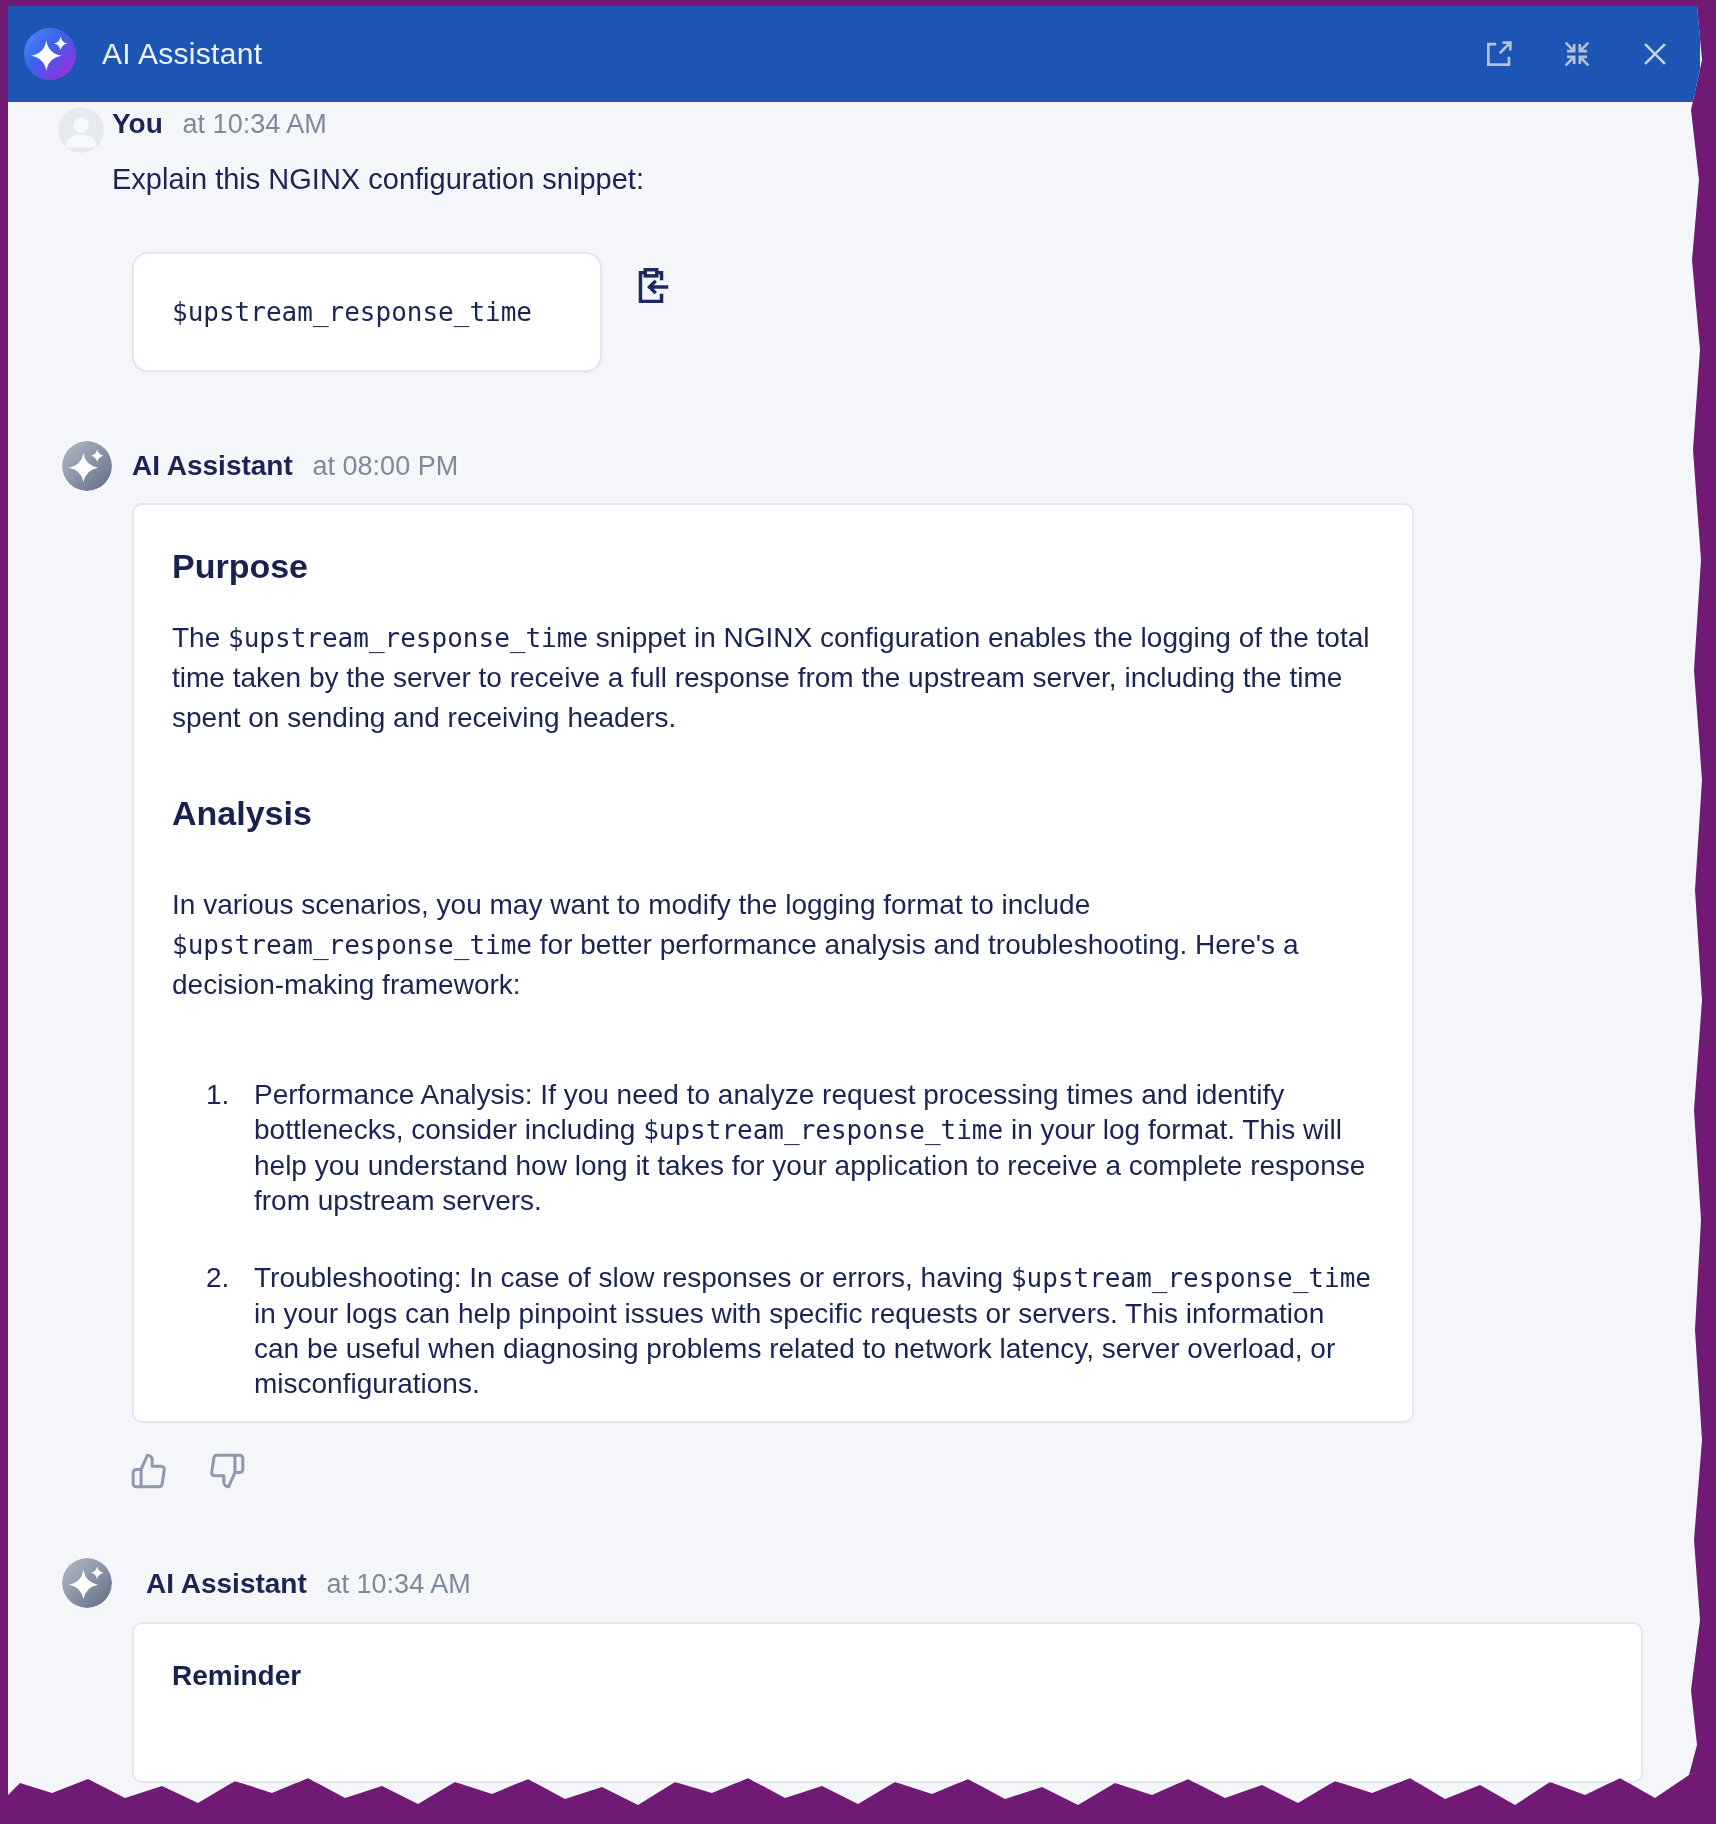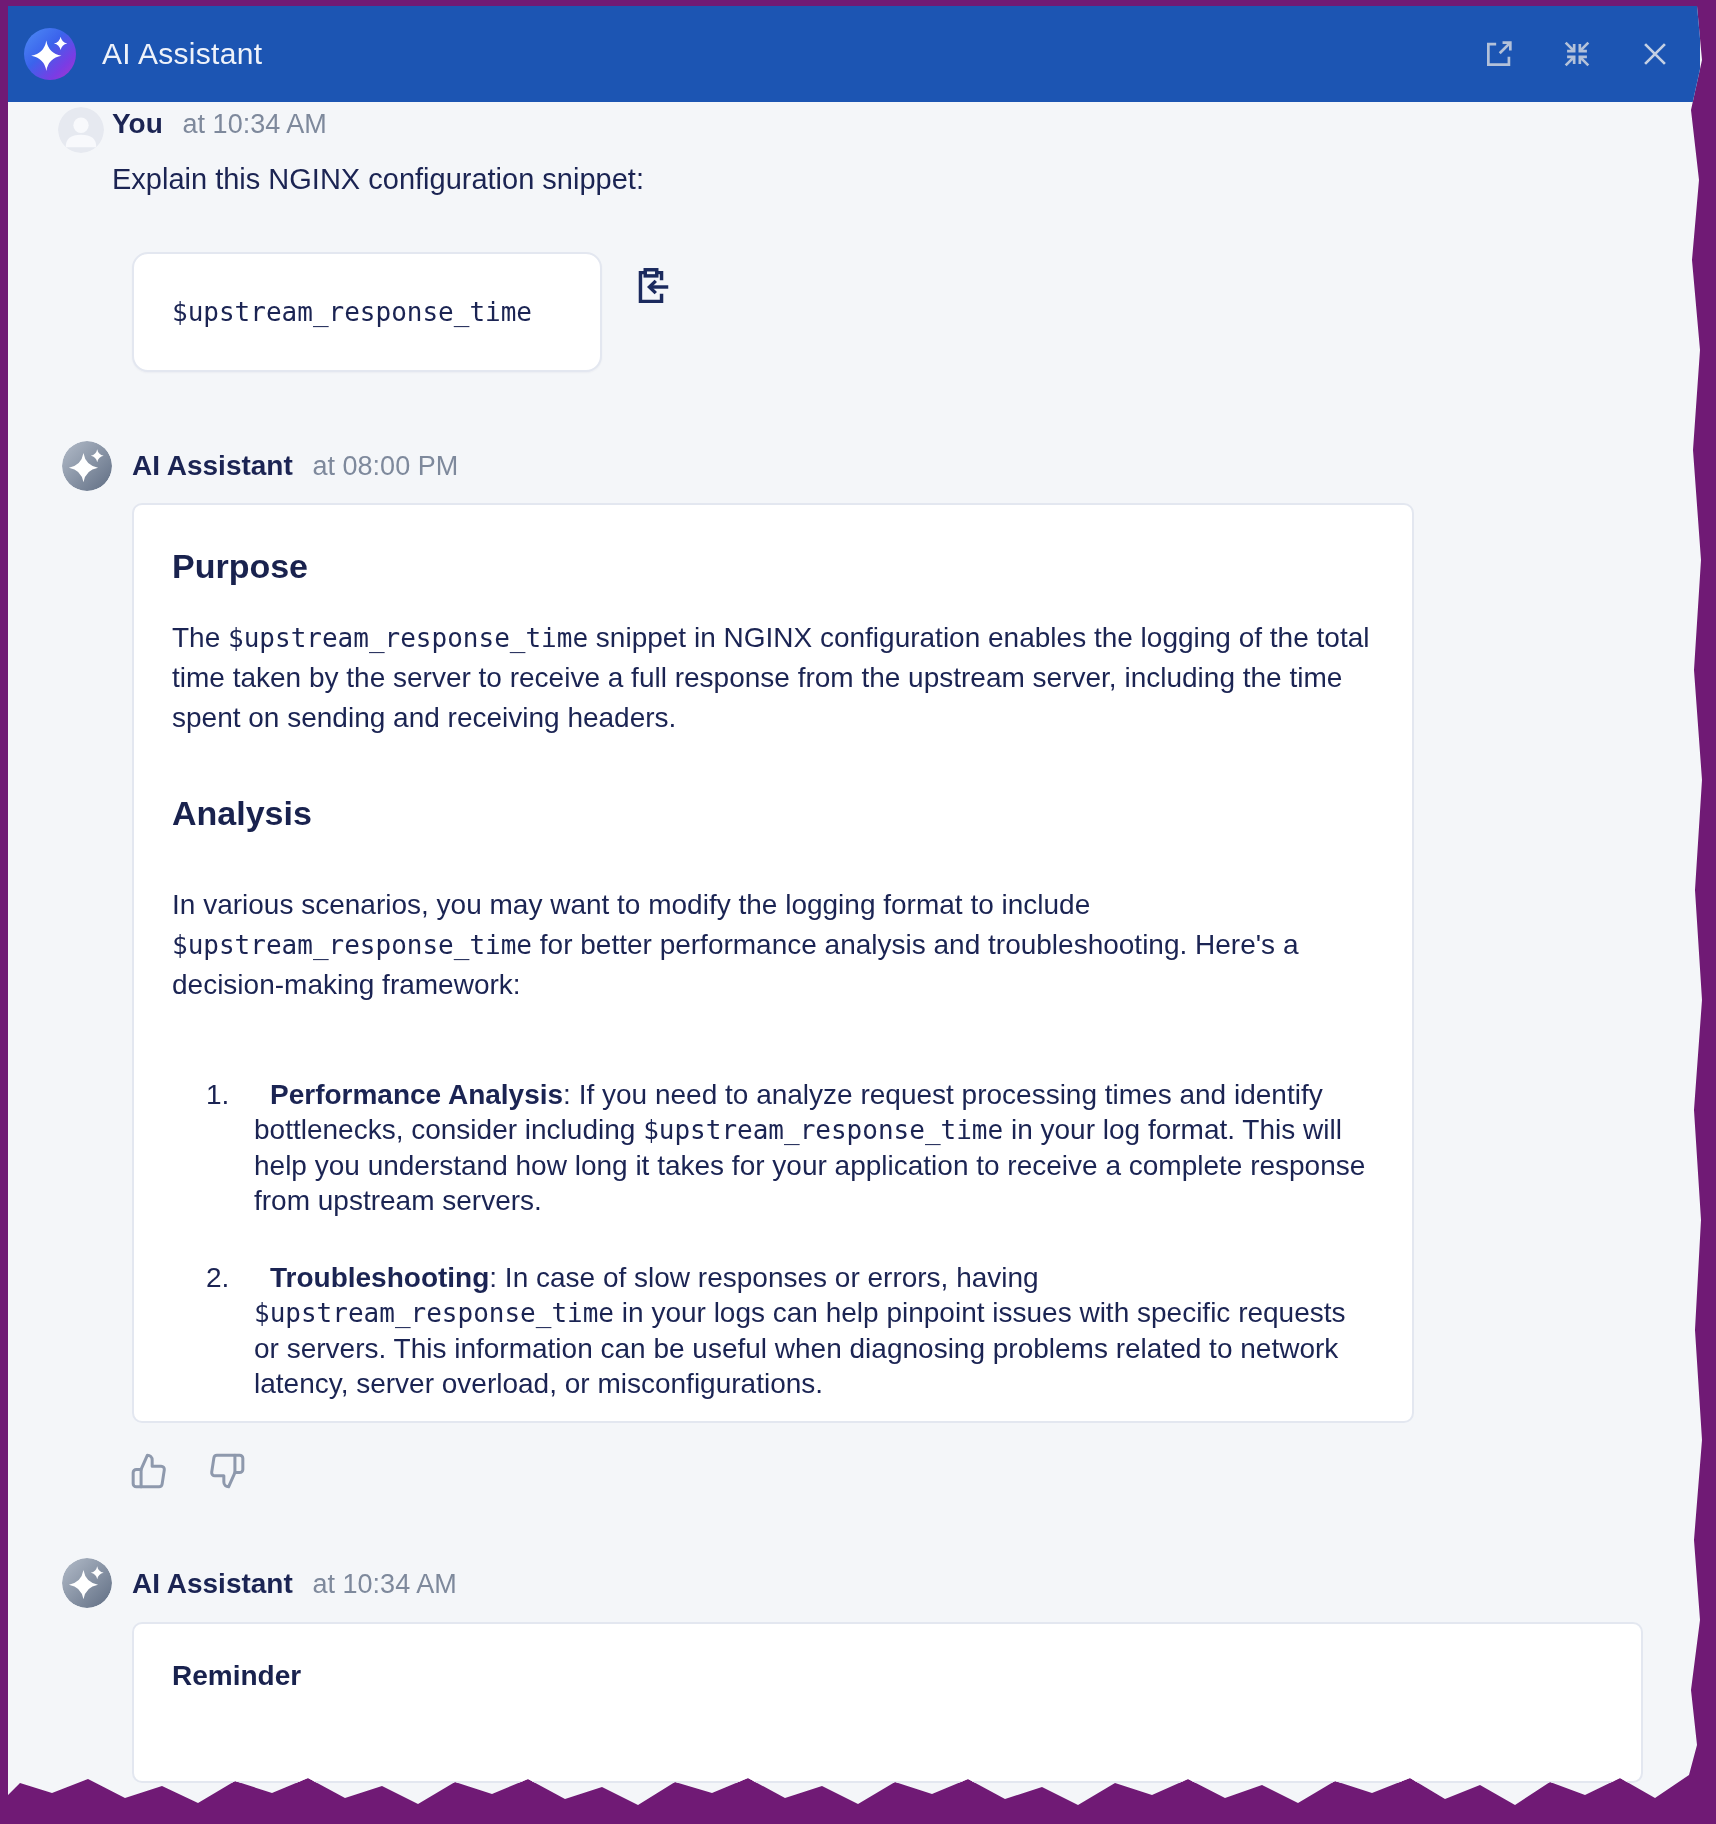--- a/index.html
+++ b/index.html
@@ -55,21 +55,21 @@
 
   .card { position:absolute; left:132px; background:#fff; border:2px solid #e3e7f0;
     border-radius:10px; color:#1b2453; }
   .answer-card { top:503px; width:1282px; height:920px; padding:42px 38px 0 38px; }
   .answer-card h2 { font-size:34px; font-weight:bold; color:#19224e; }
   .answer-card h2.guidance { margin-top:56px; }
   .answer-card p { margin-top:32px; font-size:28px; line-height:40px; }
   .answer-card p.g { margin-top:52px; }
   code.inline, .answer-card strong + code { }
   .rich code { font-family:"DejaVu Sans Mono", monospace; font-size:26px; color:#1b2453; }
-  .rich strong { font-weight:bold;margin-left:16px; }
+  .rich strong { font-weight:normal; }
 
   ol.framework { margin-top:72px; list-style:none; counter-reset:item; }
   ol.framework li { counter-increment:item; position:relative; padding-left:82px;
     font-size:28px; line-height:35px; }
   ol.framework li + li { margin-top:42px; }
   ol.framework li::before { content:counter(item) "."; position:absolute; left:34px; top:0; }
 
   .feedback { position:absolute; left:130px; top:1452px; display:flex; gap:40px; }
   .fb-btn { width:38px; height:38px; cursor:pointer; }
   .fb-btn svg { width:38px; height:38px; }
@@ -198,21 +198,21 @@
           <linearGradient id="gg2" x1="0" y1="0" x2="1" y2="1">
             <stop offset="0" stop-color="#b3bcc9"></stop>
             <stop offset="1" stop-color="#5f6d83"></stop>
           </linearGradient>
         </defs>
         <circle cx="12" cy="12" r="12" fill="url(#gg2)"></circle>
         <path d="M10.3 5.8 Q11.3 11.8 17.3 12.8 Q11.3 13.8 10.3 19.8 Q9.3 13.8 3.3 12.8 Q9.3 11.8 10.3 5.8 Z" fill="#fff"></path>
         <path d="M16.9 4 Q17.4 6.6 20 7.1 Q17.4 7.6 16.9 10.2 Q16.4 7.6 13.8 7.1 Q16.4 6.6 16.9 4 Z" fill="#fff"></path>
       </svg>
     </div>
-    <div class="namerow" style="left:132px; top:1568px;text-align:center;">
+    <div class="namerow" style="left:146px; top:1568px;text-align:center;">
       <span class="who">AI Assistant</span>
       <span class="when">at 10:34 AM</span>
     </div>
     <div class="card reminder-card">
       <div class="r-title">Reminder</div>
     </div>
 
   </div>
 </div>
 

